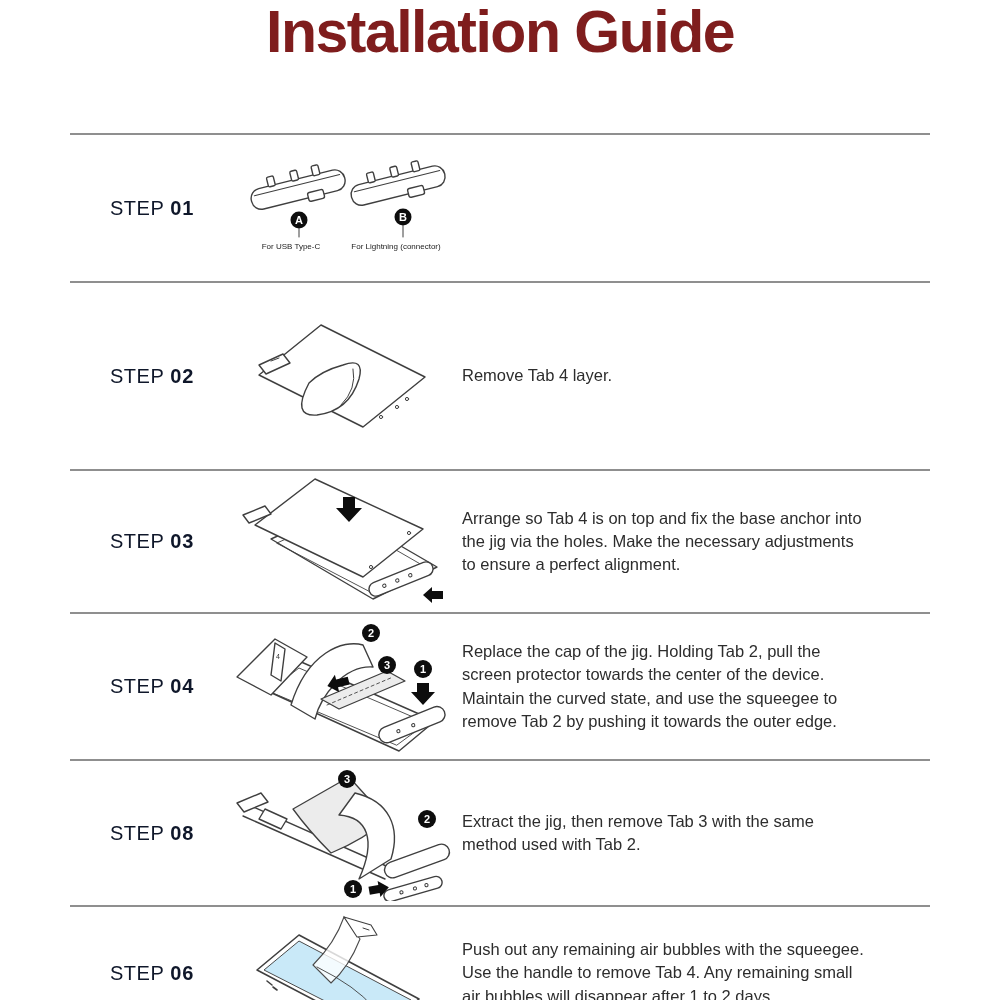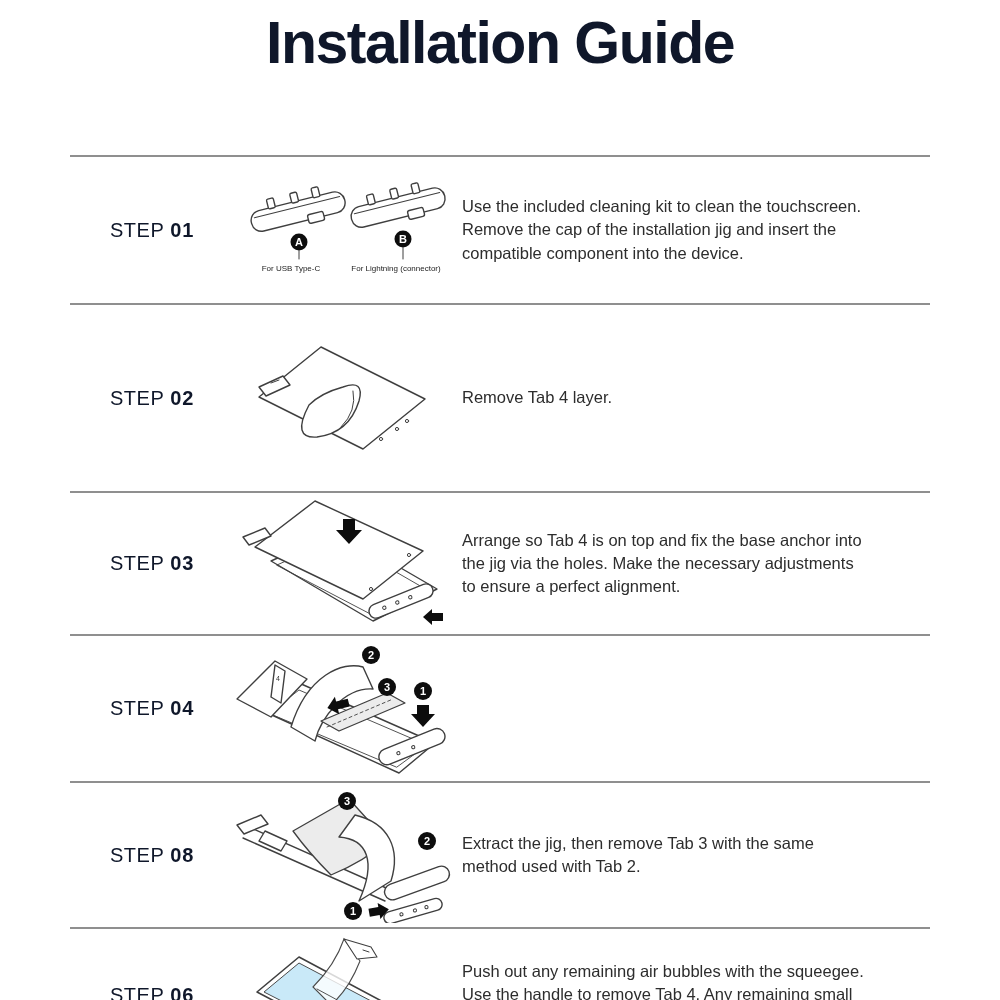--- a/index.html
+++ b/index.html
@@ -2,23 +2,23 @@
 <html><head>
 <meta charset="utf-8">
 <style>
   * { box-sizing: border-box; }
   html, body { margin: 0; padding: 0; background: #ffffff; }
   body {
     width: 1000px; height: 1000px; overflow: hidden;
     font-family: "Liberation Sans", sans-serif; color: #111;
   }
   .title {
-    height: 133px; margin: 11px; padding-top: 3px;
+    height: 133px; margin: 0; padding-top: 3px;
     text-align: center; font-size: 59px; font-weight: bold;
-    letter-spacing: -1.5px; color: #0f172a; line-height: 1.0;
+    letter-spacing: -1.5px; color: #7f1d1d; line-height: 1.0;
   }
   .guide { padding: 0 70px; }
   .row {
     display: flex; align-items: center;
     border-top: 2px solid #8f8f8f;
   }
   .step-col {
     flex: 0 0 155px; padding-left: 40px;
     font-size: 20px; letter-spacing: 0.5px; color: #0f172a;
     white-space: nowrap;
@@ -73,23 +73,20 @@
           <rect x="44" y="-9" width="7" height="10" rx="1.5" class="fillw"></rect>
           <rect x="66" y="-9" width="7" height="10" rx="1.5" class="fillw"></rect>
           <rect x="56" y="16" width="16" height="9" rx="2" class="fillw"></rect>
         </g>
         <circle cx="166" cy="60" r="8.5" class="blk"></circle>
         <text x="166" y="64" class="badge-txt">B</text>
         <path d="M 166,68.5 V 80" class="ln" style="stroke-width:1"></path>
         <text x="159" y="92" class="cap-txt">For Lightning (connector)</text>
       </svg>
     </div>
-    <div class="text-col">Use the included cleaning kit to clean the touchscreen.
-Remove the cap of the installation jig and insert the
-compatible component into the device.</div>
   </div>
 
   <div class="row" style="height:188px">
     <div class="step-col"><span>STEP</span><b>02</b></div>
     <div class="fig-col">
       <svg width="172" height="114" viewBox="0 0 172 114">
         <g>
           <path d="M 64,6 L 168,58 L 106,108 L 2,56 Z" class="fillw"></path>
           <path d="M 2,46 L 26,35 L 33,44 L 9,55 Z" class="fillw"></path>
           <path d="M 14,42 l 8,-3" class="ln" style="stroke-width:1"></path>
@@ -163,20 +160,24 @@
         <circle cx="136" cy="14" r="9" class="blk"></circle>
         <text x="136" y="18" class="badge-txt">2</text>
         <circle cx="152" cy="46" r="9" class="blk"></circle>
         <text x="152" y="50" class="badge-txt">3</text>
         <circle cx="188" cy="50" r="9" class="blk"></circle>
         <text x="188" y="54" class="badge-txt">1</text>
         <path d="M 182,64 h 12 v 9 h 6 l -12,13 l -12,-13 h 6 Z" class="blk"></path>
         <path d="M 114,60 h -12 v -5 l -10,9 l 10,9 v -5 h 12 Z" class="blk" transform="rotate(-14 104 64)"></path>
       </svg>
     </div>
+    <div class="text-col">Replace the cap of the jig. Holding Tab 2, pull the
+screen protector towards the center of the device.
+Maintain the curved state, and use the squeegee to
+remove Tab 2 by pushing it towards the outer edge.</div>
   </div>
 
   <div class="row" style="height:146px">
     <div class="step-col"><span>STEP</span><b>08</b></div>
     <div class="fig-col">
       <svg width="216" height="136" viewBox="0 0 216 136">
 
         <g>
           <path d="M 14,40 L 158,104" class="ln"></path>
           <path d="M 8,51 L 150,114" class="ln"></path>

